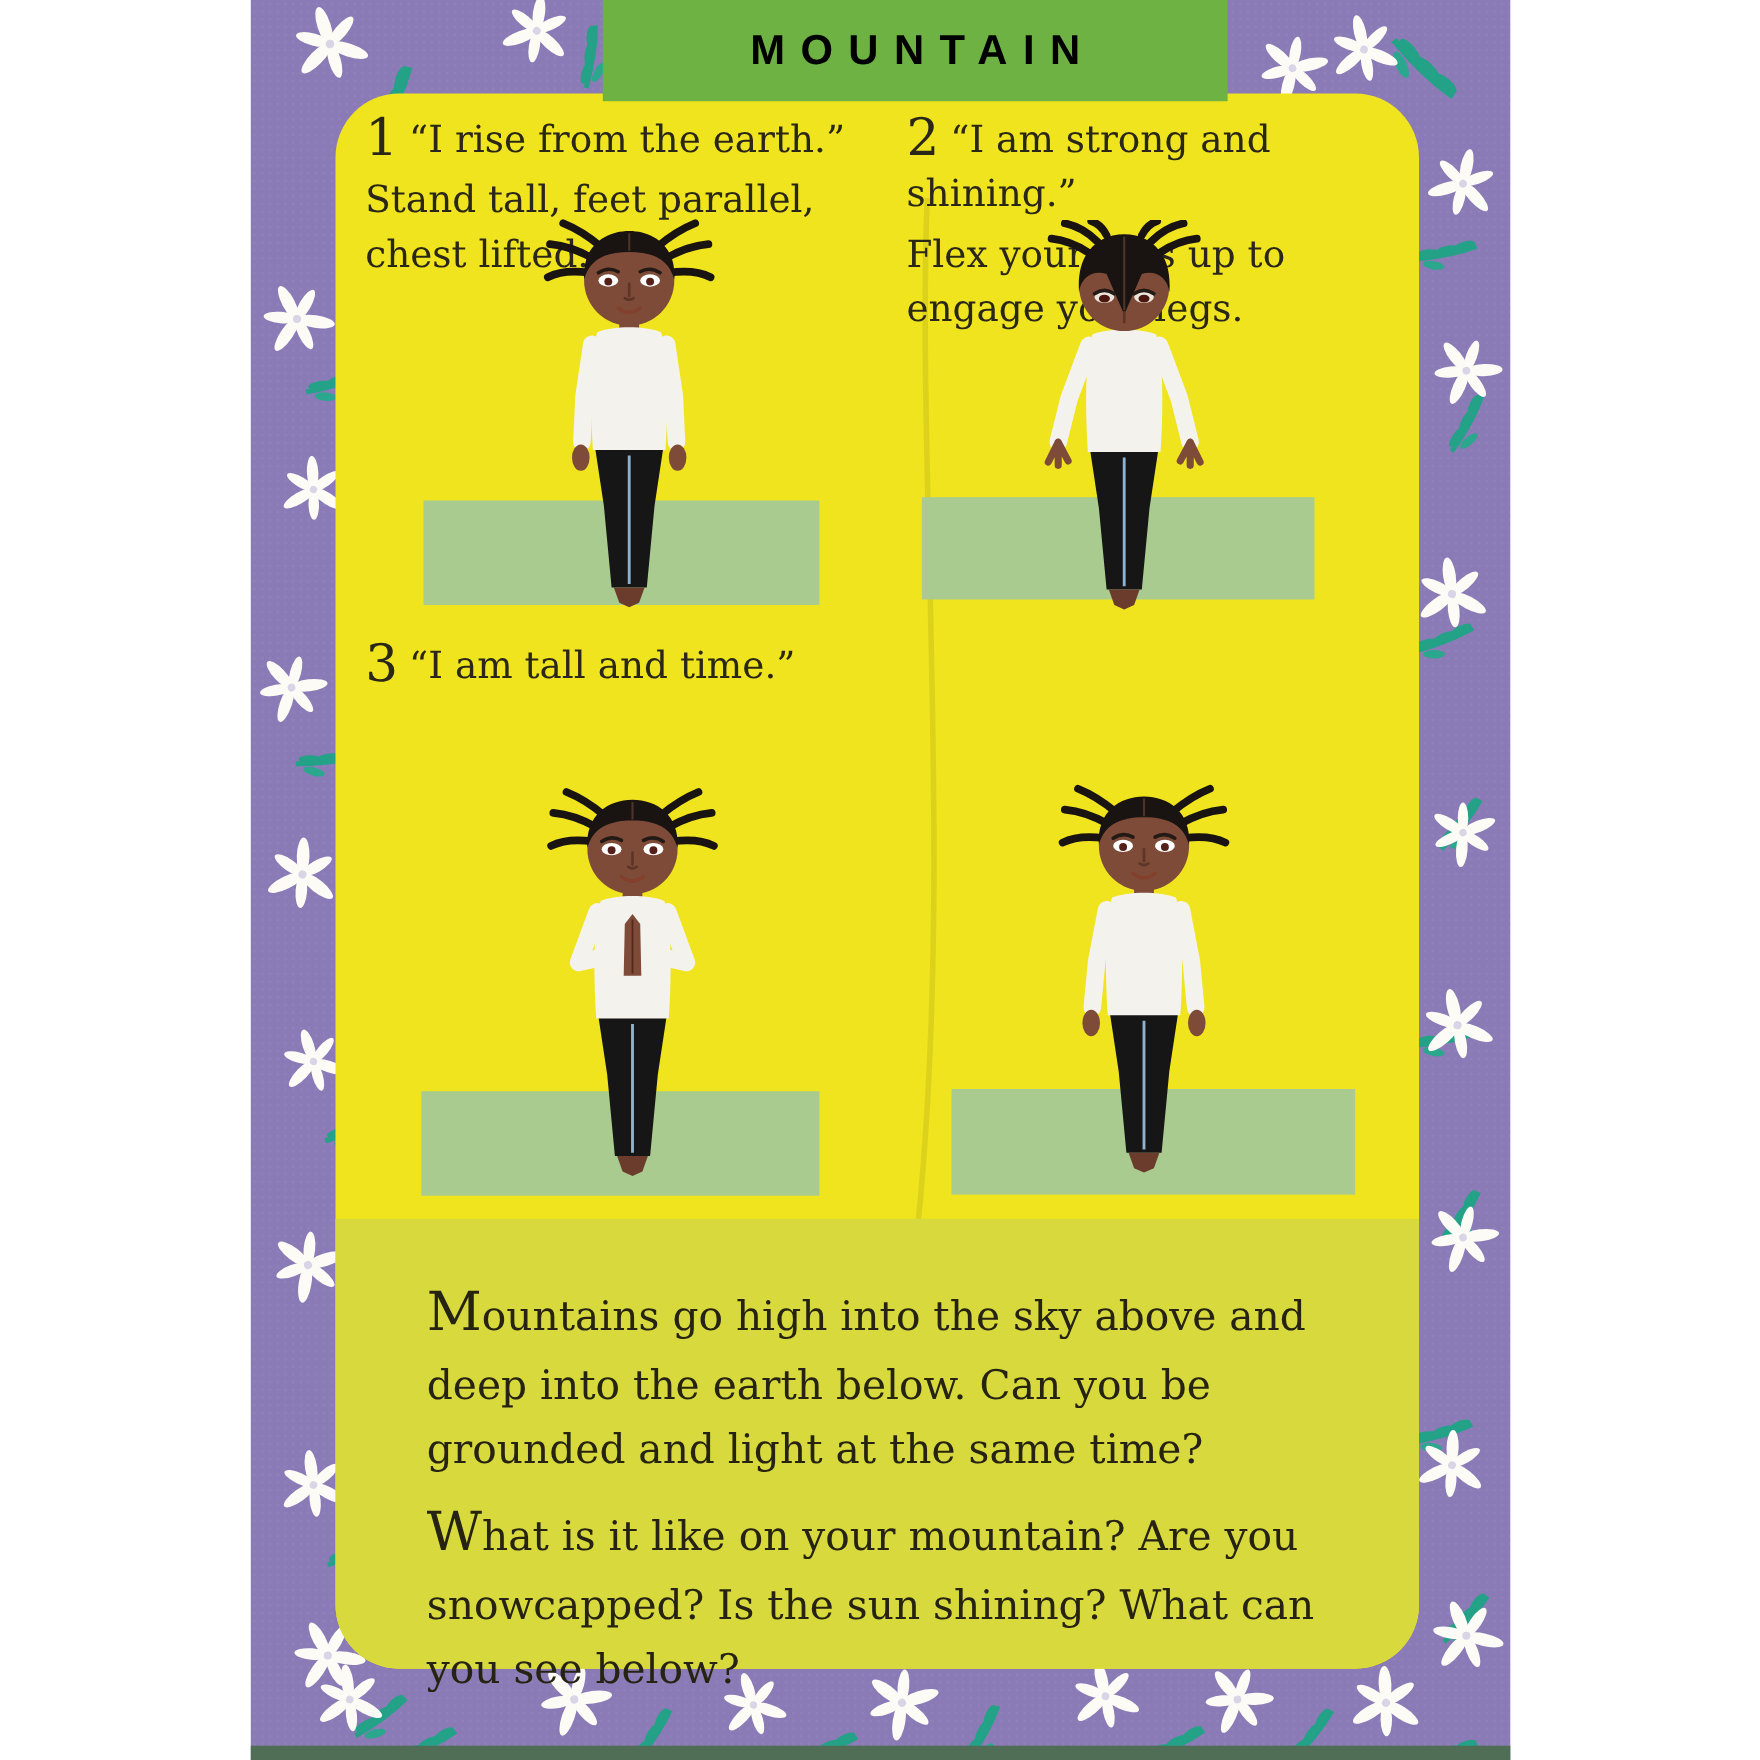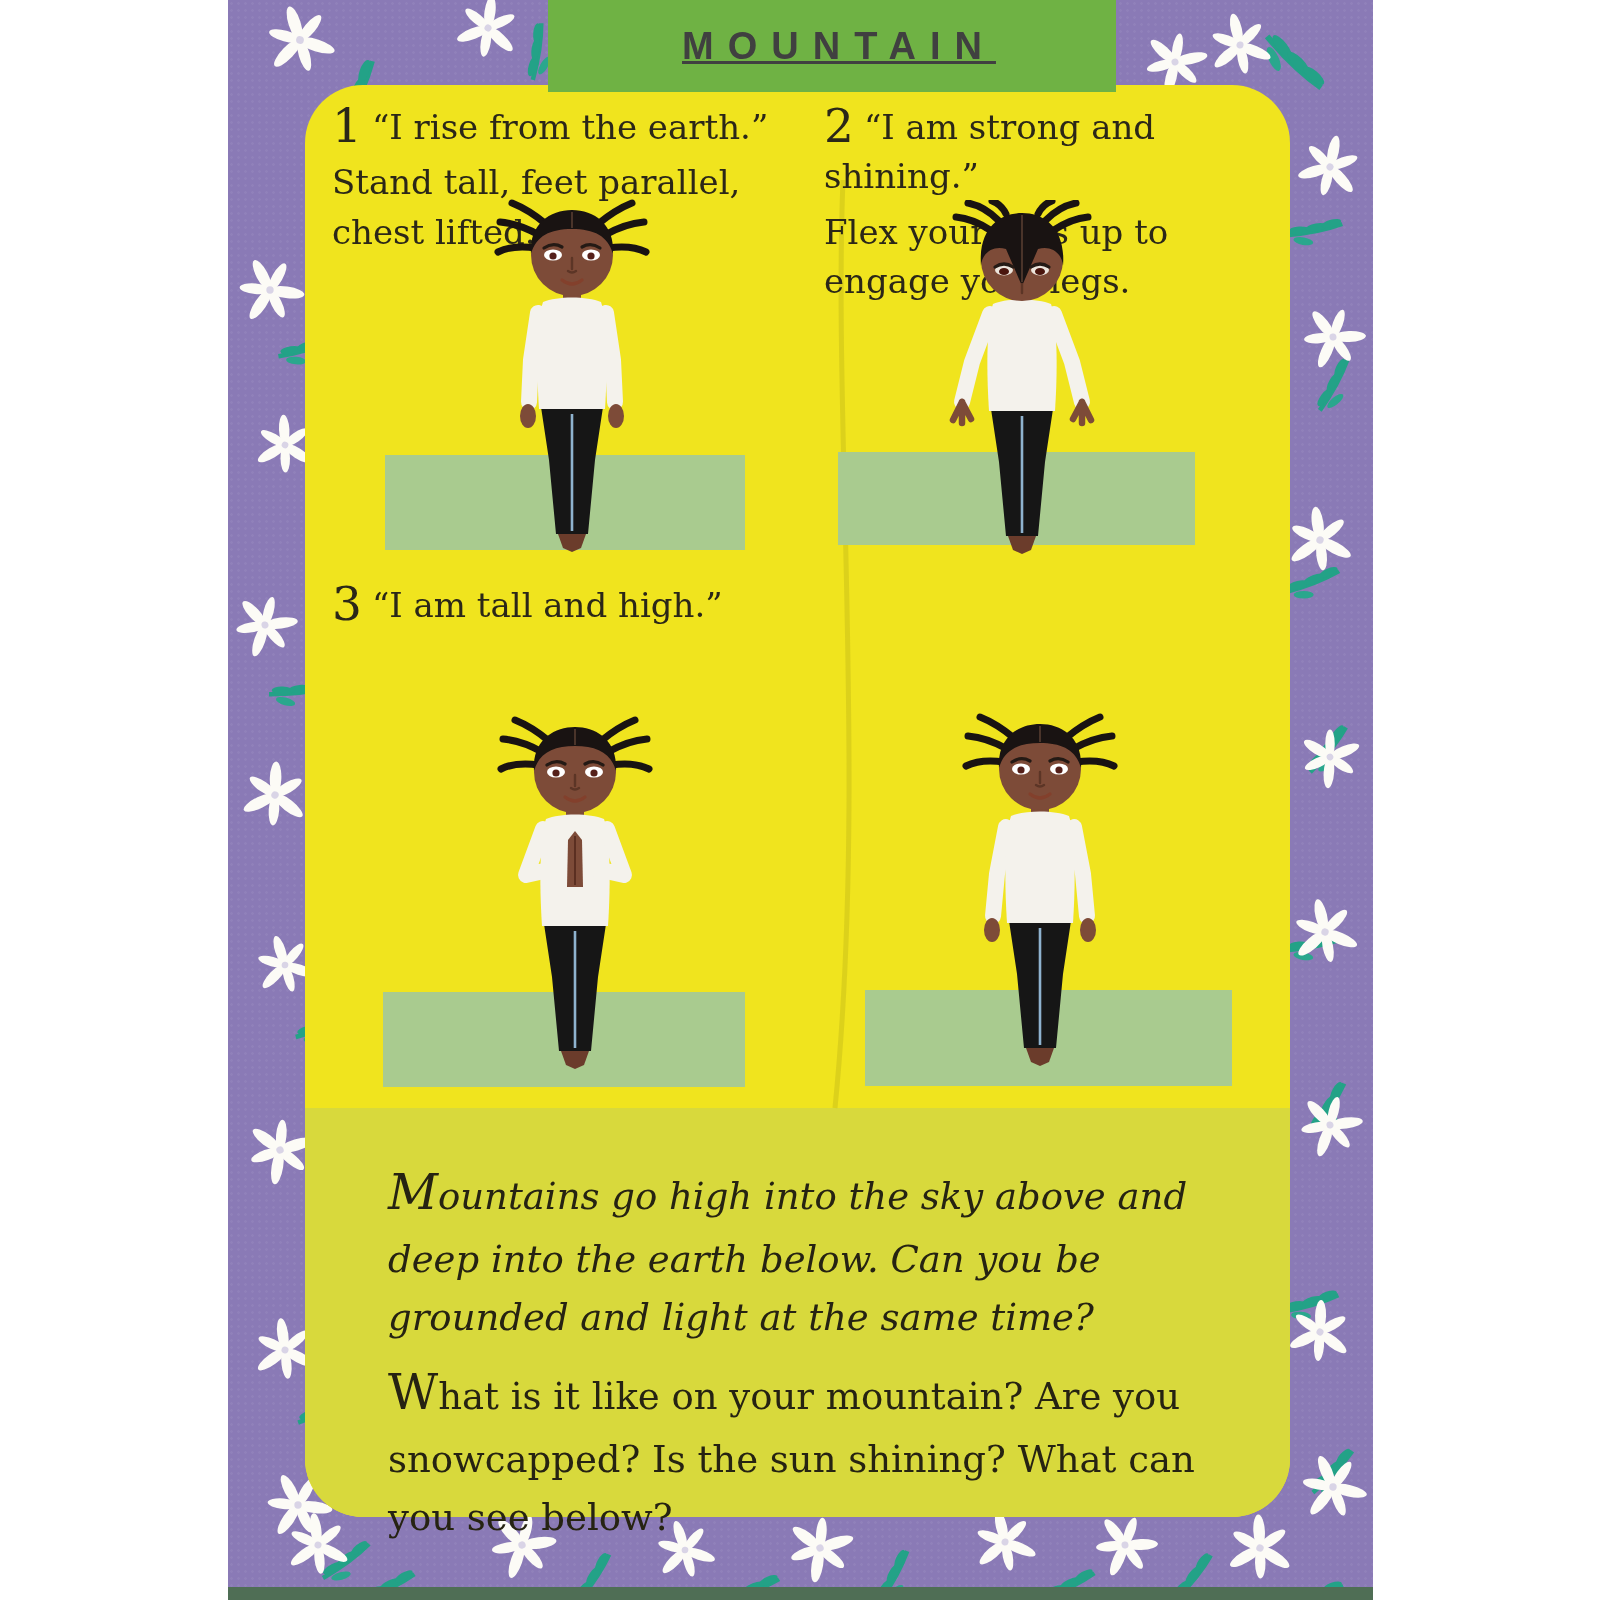--- a/index.html
+++ b/index.html
@@ -10,21 +10,21 @@
           background-size:7px 7px;}
   .decor{position:absolute;left:0;top:0;z-index:1;}
   .card{position:absolute;left:77px;top:85px;width:985px;height:1432px;background:#f0e41e;
         border-radius:58px;z-index:2;}
   .card-lower{position:absolute;left:0;right:0;bottom:0;height:409px;background:#d8d93c;
         border-radius:0 0 58px 58px;}
   .crease{position:absolute;left:0;top:0;}
   .banner{position:absolute;left:320px;top:0;width:568px;height:92px;background:#6fb244;
         z-index:4;display:flex;align-items:center;justify-content:center;}
   .banner span{font-family:"Liberation Sans",sans-serif;font-weight:700;font-size:38px;
-        letter-spacing:14px;margin-right:-14px;color:#404040;text-decoration:underline;}
+        letter-spacing:14px;margin-right:-14px;color:#000000;}
   .step{position:absolute;z-index:3;color:#2b2718;font-size:34px;line-height:1.45;}
   .step .num{font-size:47px;line-height:1;margin-right:10px;vertical-align:-3px;}
   .step4 .quote{display:inline-block;vertical-align:top;max-width:300px;}
   .instr{margin-top:6px;}
   .step1{left:104px;top:102px;width:440px;}
   .step2{left:596px;top:102px;width:452px;}
   .step3{left:104px;top:580px;width:462px;}
   .step4{left:606px;top:580px;width:430px;}
   .mat{position:absolute;background:#a9cb8f;z-index:3;}
   .mat1{left:157px;top:455px;width:360px;height:95px;}
@@ -32,21 +32,21 @@
   .mat3{left:155px;top:992px;width:362px;height:95px;}
   .mat4{left:637px;top:990px;width:367px;height:96px;}
   .fig{position:absolute;z-index:4;width:220px;height:355px;}
   .fig1{left:234px;top:198px;}
   .fig2{left:684px;top:200px;}
   .fig3{left:237px;top:715px;}
   .fig4{left:702px;top:712px;}
   .footer-para{position:absolute;z-index:3;left:160px;width:830px;color:#262312;
         font-size:37px;line-height:1.56;}
   .footer-para::first-letter{font-size:1.32em;}
-  .para1{top:1118px;font-style:italic;}
+  .para1{top:1118px;}
   .para2{top:1318px;}
   .bottom-strip{position:absolute;left:0;bottom:0;width:100%;height:13px;background:#4f6e55;z-index:2;}
   
   .sk{fill:#7d4b38}.skd{fill:#6b3c2b}.hr{fill:#191312}
   .part{stroke:#4a342a;stroke-width:2}
   .brow{stroke:#241a15;stroke-width:3.2;fill:none;stroke-linecap:round}
   .nose{stroke:#5c3526;stroke-width:2.4;fill:none;stroke-linecap:round}
   .mouth{stroke:#83402c;stroke-width:3.2;fill:none;stroke-linecap:round}
   .braid{stroke:#191312;stroke-width:7;stroke-linecap:round;fill:none}
   .arm{stroke:#f4f2ec;stroke-width:16;fill:none;stroke-linecap:round;stroke-linejoin:round}
@@ -154,21 +154,21 @@
       <span class="num">1</span><span class="quote">“I rise from the earth.”</span>
       <div class="instr">Stand tall, feet parallel, chest lifted.</div>
     </div>
 
     <div class="step step2">
       <span class="num">2</span><span class="quote">“I am strong and shining.”</span>
       <div class="instr">Flex your toes up to engage your legs.</div>
     </div>
 
     <div class="step step3">
-      <span class="num">3</span><span class="quote">“I am tall and high.”</span>
+      <span class="num">3</span><span class="quote">“I am tall and time.”</span>
     </div>
 
 
     <div class="mat mat1"></div>
     <div class="mat mat2"></div>
     <div class="mat mat3"></div>
     <div class="mat mat4"></div>
 
     <svg class="fig fig1" viewBox="0 0 220 355">
       <path class="braid" d="M84 26 C72 16 60 9 50 5"></path>

